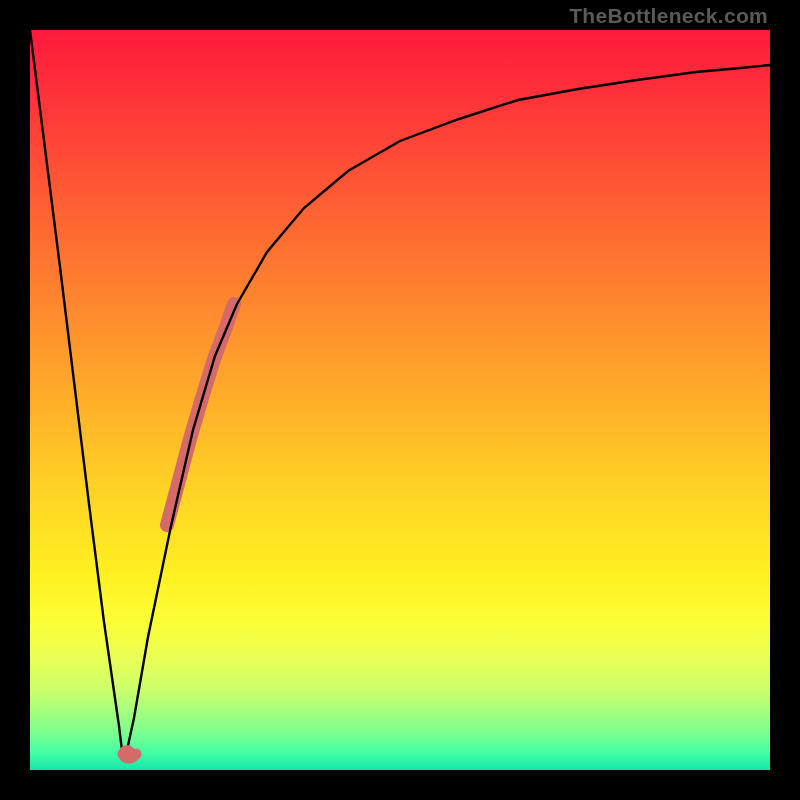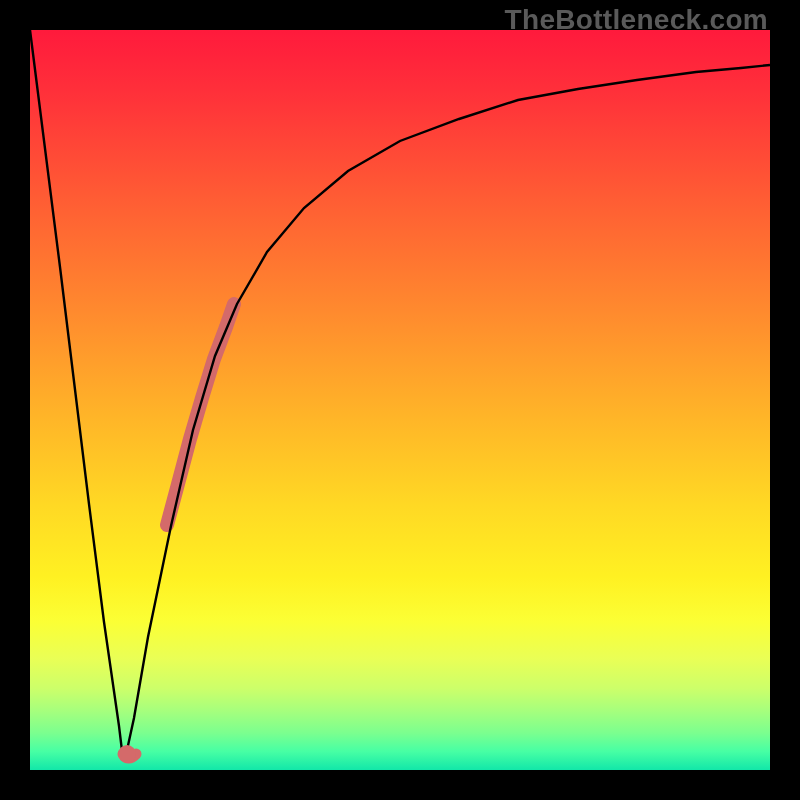--- a/index.html
+++ b/index.html
@@ -40,21 +40,21 @@
       #7bff8f 95%,
       #47ffa4 97.5%,
       #12e7a9 100%
     );
   }
   .watermark {
     position: absolute;
     top: 4px;
     right: 32px;
     color: #5a5a5a;
-    font-size: 28px;
+    font-size: 21px;
     font-weight: 600;
     letter-spacing: 0.3px;
     user-select: none;
   }
   svg.curve {
     position: absolute;
     left: 0;
     top: 0;
     width: 740px;
     height: 740px;

